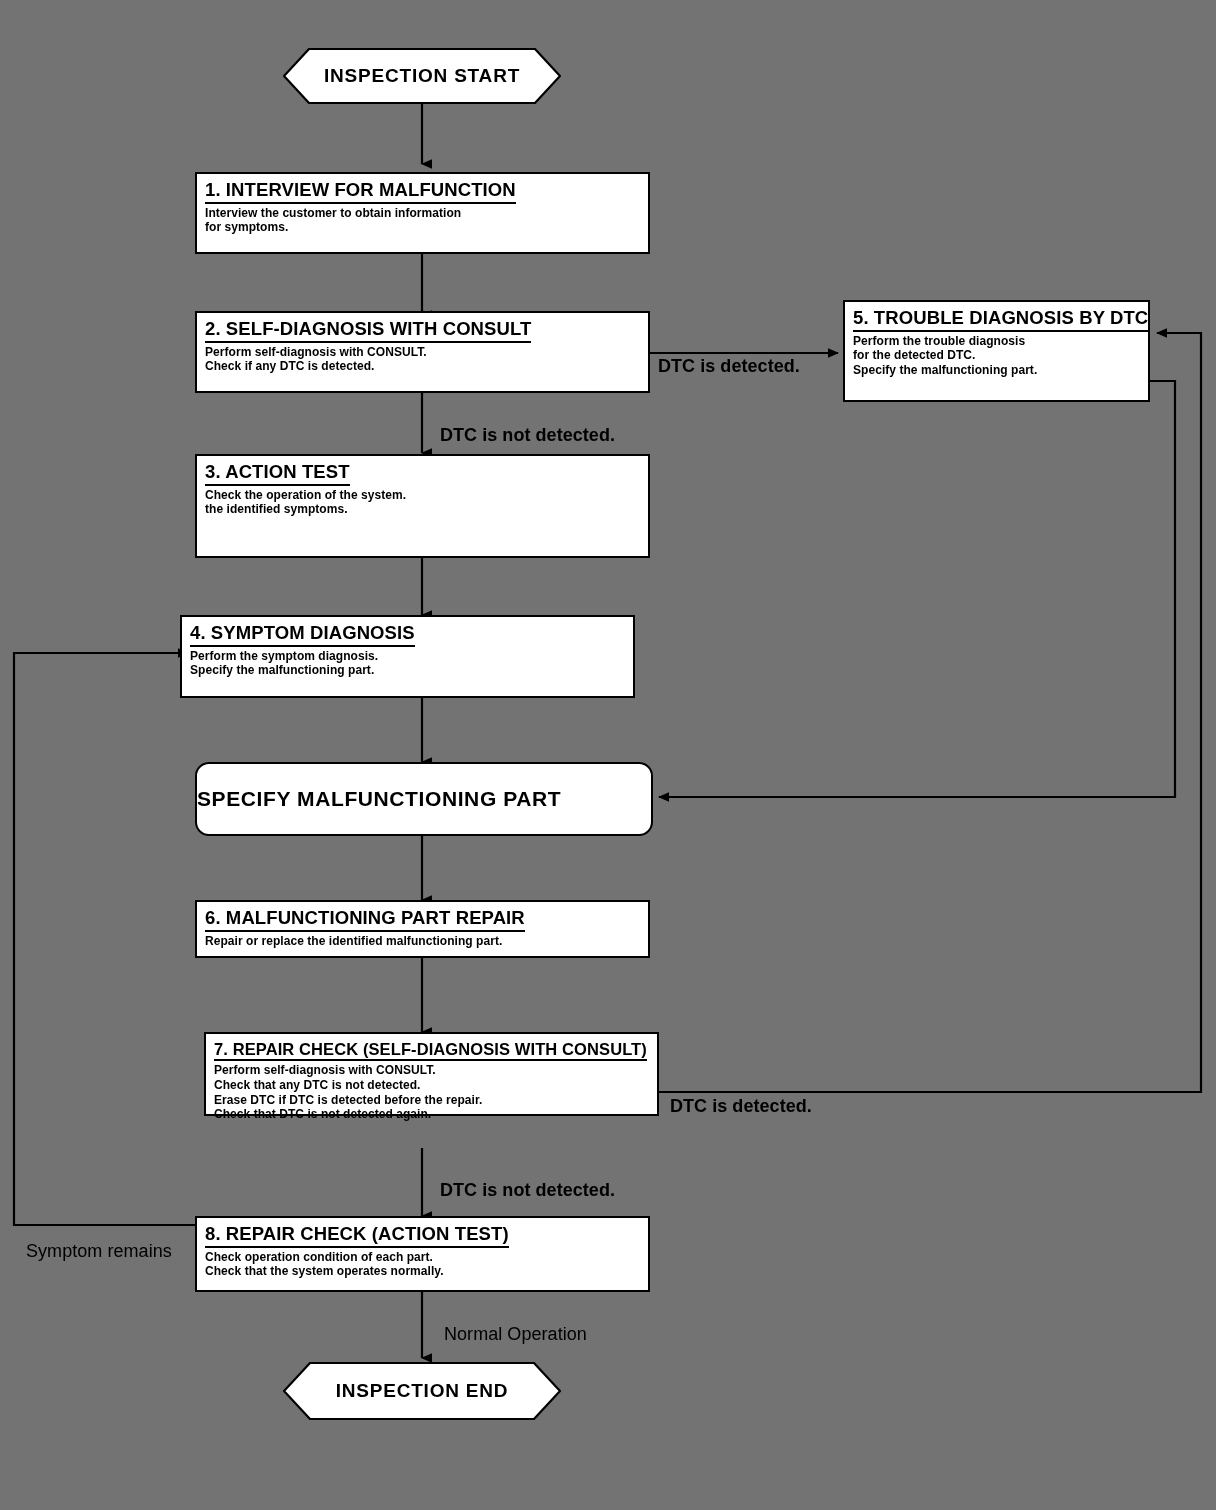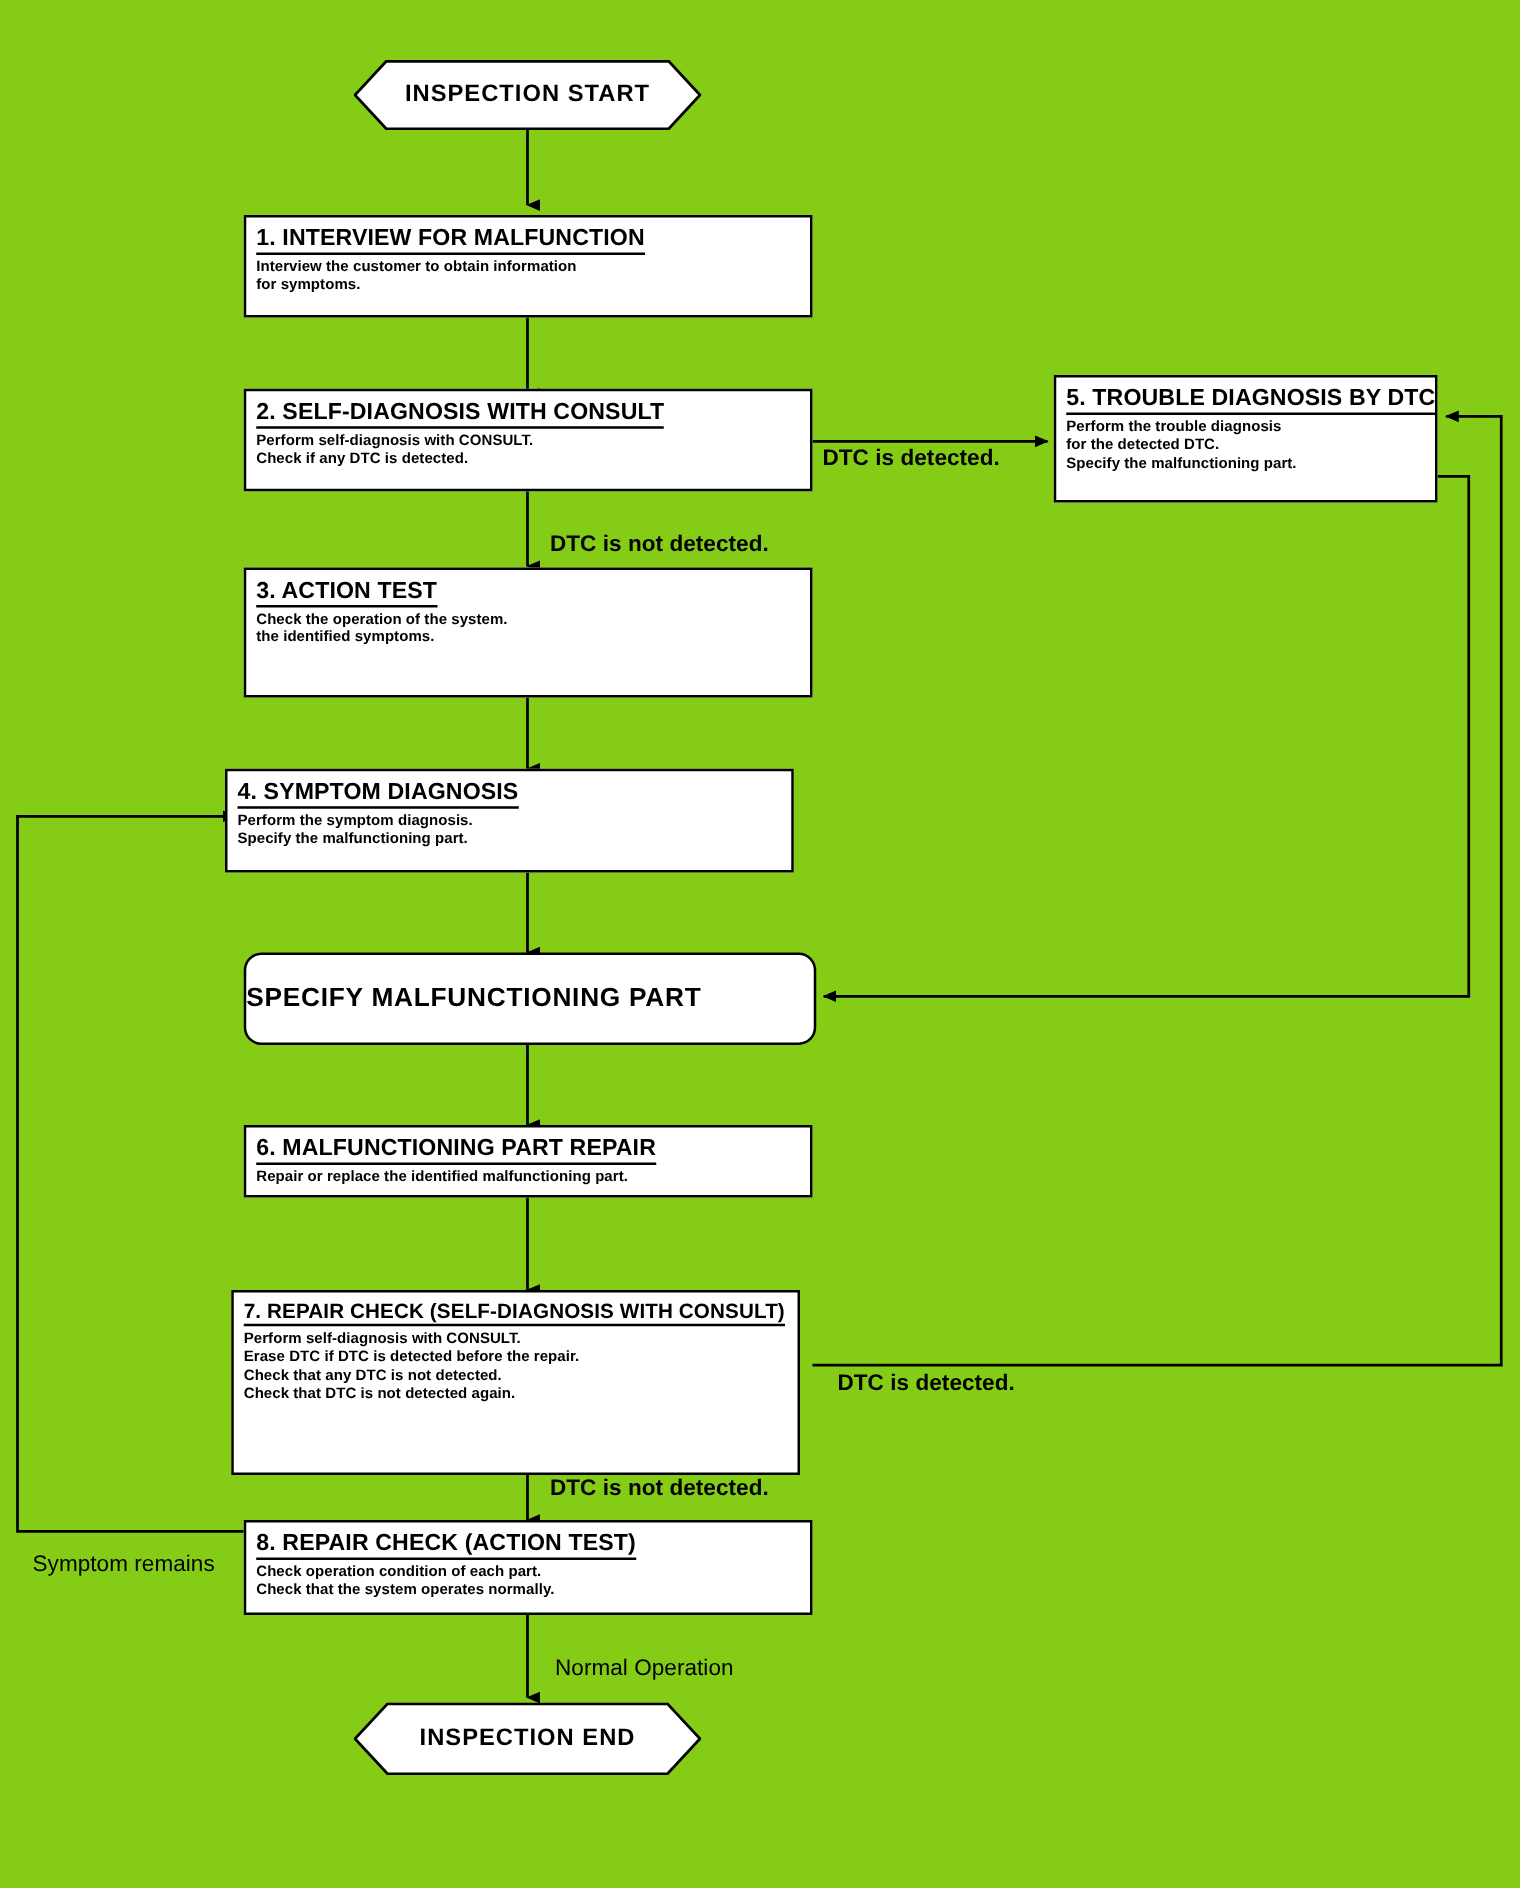--- a/index.html
+++ b/index.html
@@ -8,21 +8,21 @@
     background: #ffffff;
   }
   body {
     font-family: "Liberation Sans", sans-serif;
     color: #000000;
   }
   #canvas {
     position: relative;
     width: 1216px;
     height: 1510px;
-    background: #84cc16;
+    background: #737373;
     overflow: hidden;
   }
   svg.wires {
     position: absolute;
     left: 0;
     top: 0;
     width: 1216px;
     height: 1510px;
     pointer-events: none;
   }
@@ -210,27 +210,27 @@
 
   <div class="node" style="left:195px; top:900px; width:455px; height:58px;">
     <div class="inner">
       <div class="ttl">6. MALFUNCTIONING PART REPAIR</div>
       <div class="lines">
         <div class="body-line">Repair or replace the identified malfunctioning part.</div>
       </div>
     </div>
   </div>
 
-  <div class="node" style="left:185px; top:1032px; width:455px; height:148px;">
+  <div class="node" style="left:204px; top:1032px; width:455px; height:84px;">
     <div class="inner">
       <div class="ttl small">7. REPAIR CHECK (SELF-DIAGNOSIS WITH CONSULT)</div>
       <div class="lines">
         <div class="body-line">Perform self-diagnosis with CONSULT.</div>
+        <div class="body-line">Check that any DTC is not detected.</div>
         <div class="body-line">Erase DTC if DTC is detected before the repair.</div>
-        <div class="body-line">Check that any DTC is not detected.</div>
         <div class="body-line">Check that DTC is not detected again.</div>
       </div>
     </div>
   </div>
 
   <div class="node" style="left:195px; top:1216px; width:455px; height:76px;">
     <div class="inner">
       <div class="ttl">8. REPAIR CHECK (ACTION TEST)</div>
       <div class="lines">
         <div class="body-line">Check operation condition of each part.</div>

